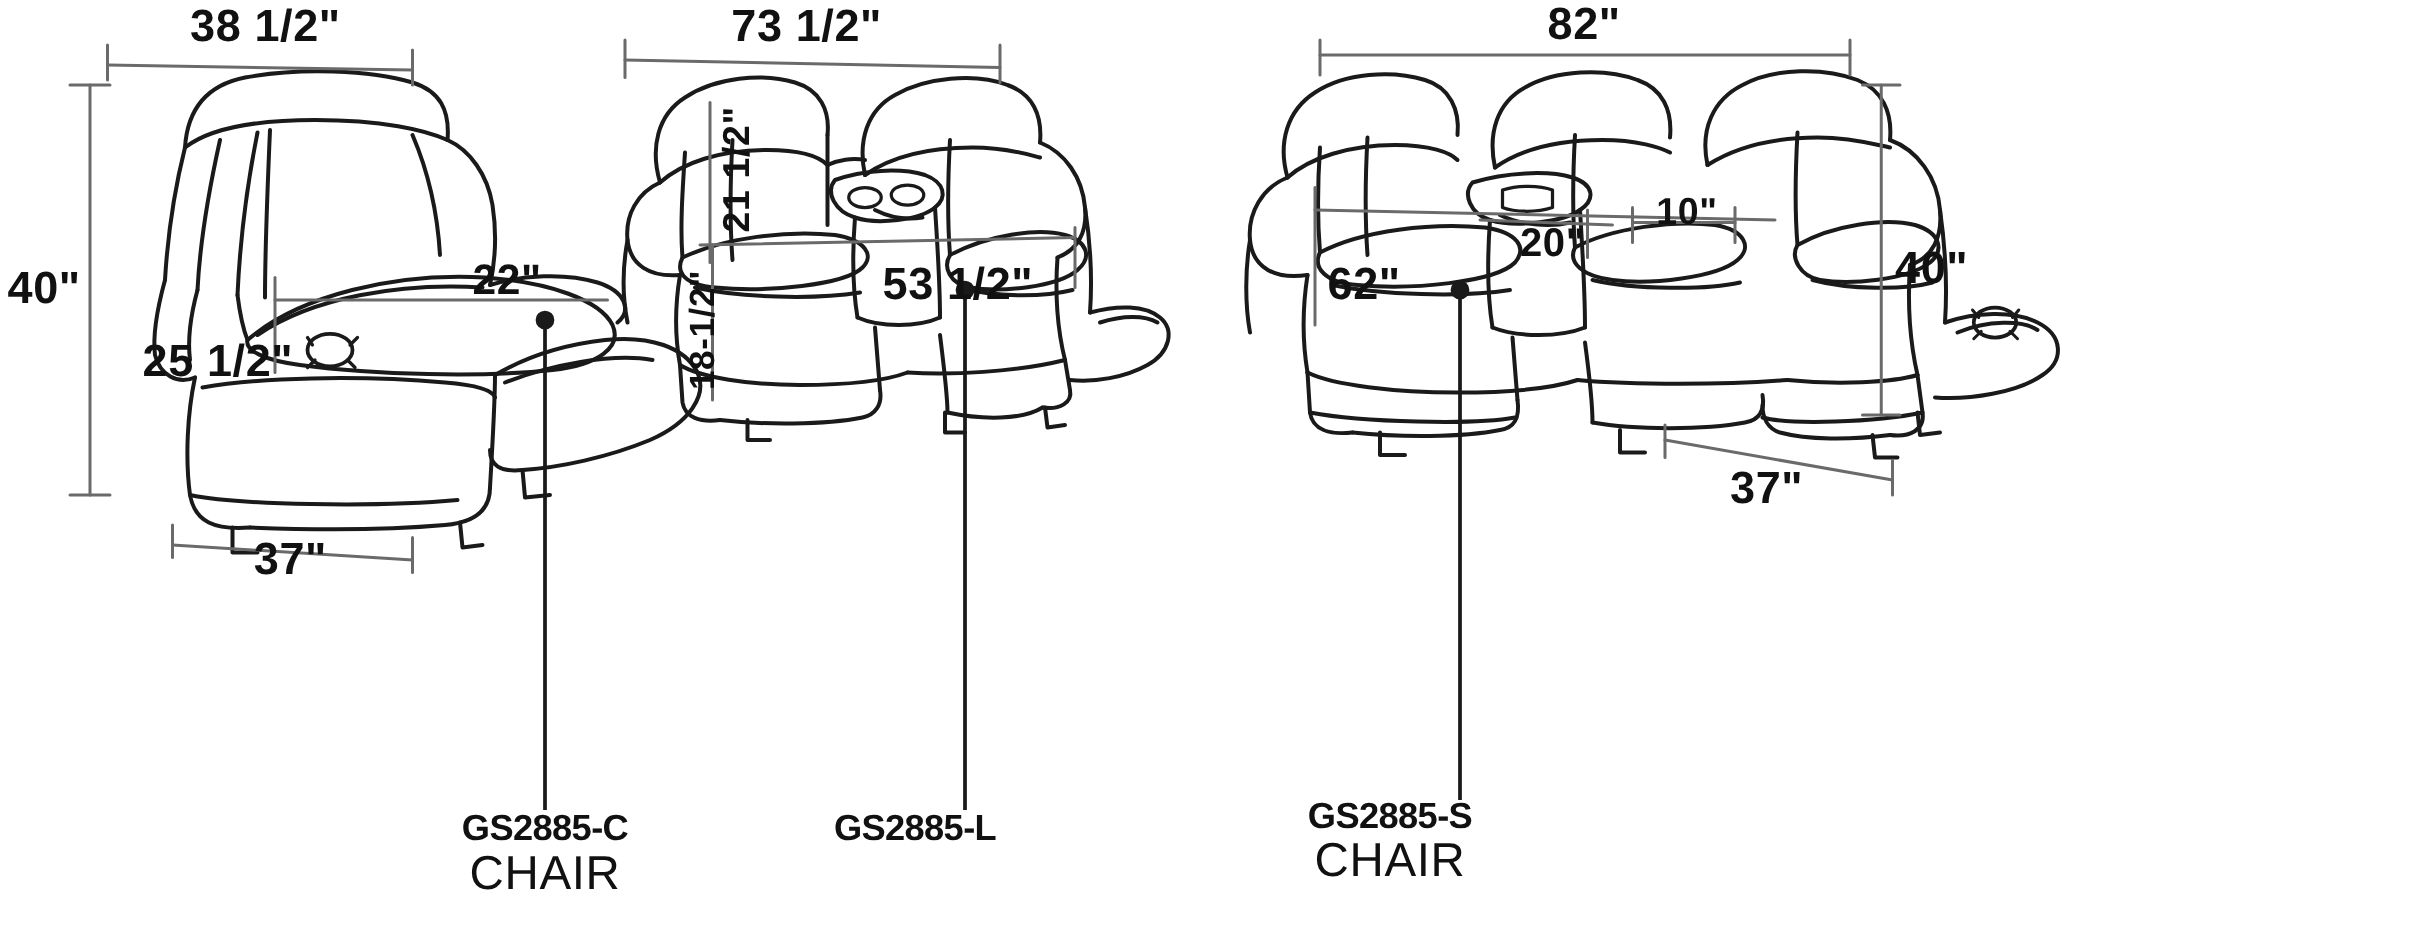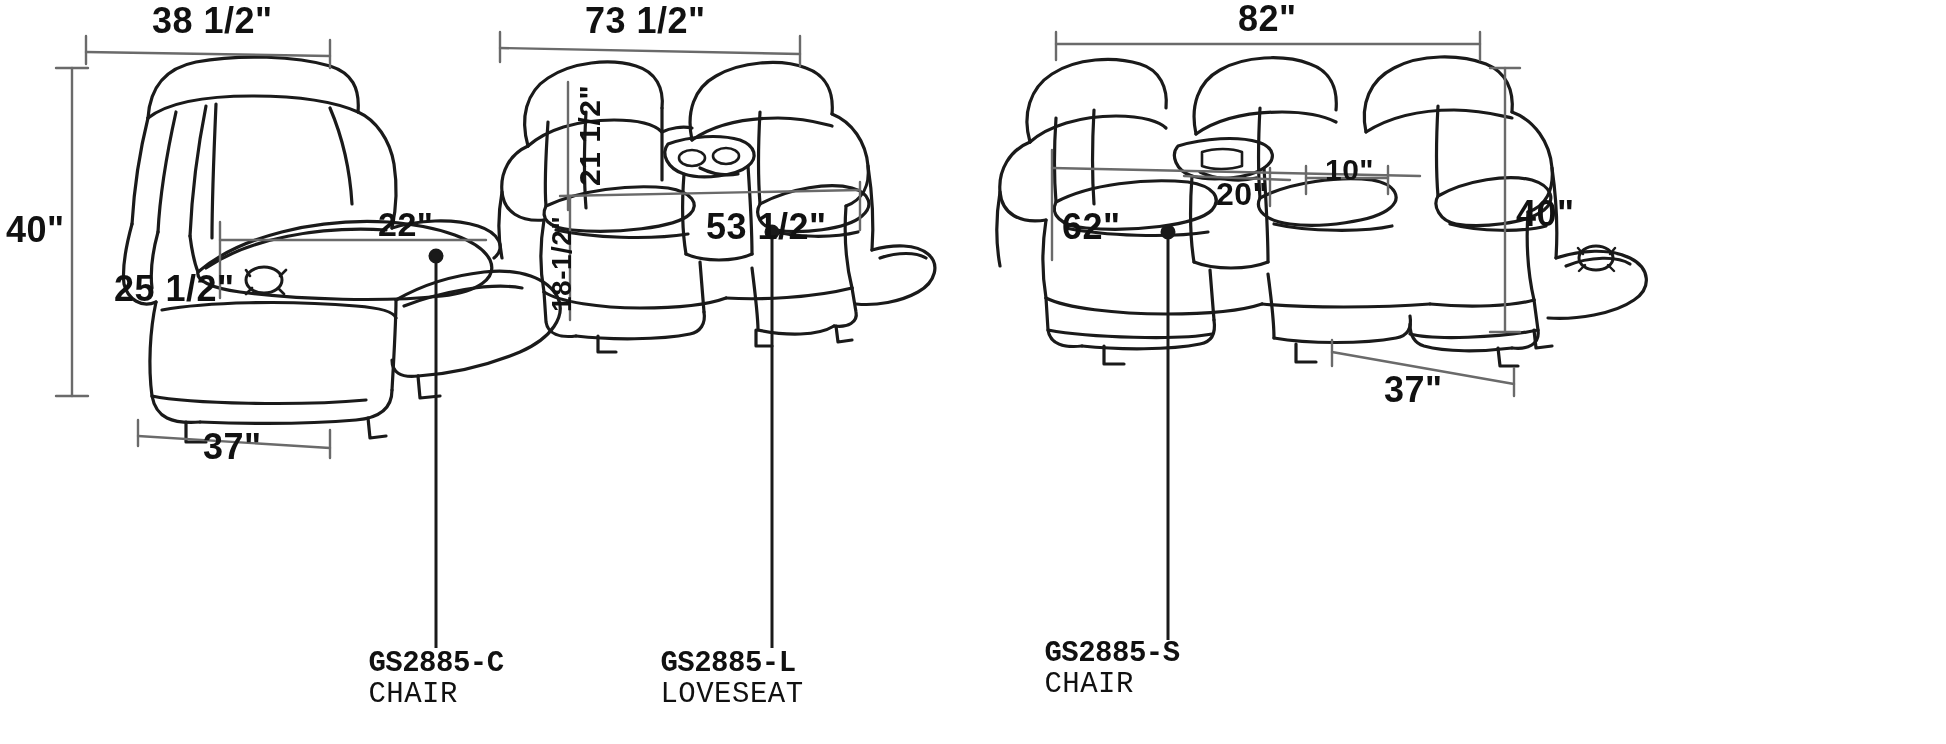--- a/index.html
+++ b/index.html
@@ -31,34 +31,34 @@
     letter-spacing: 0.5px;
   }
   .dim-36 { font-size: 36px; }
   .dim-34 { font-size: 34px; }
   .dim-32 { font-size: 32px; }
   .dim-30 { font-size: 30px; }
   .dim-28 { font-size: 28px; }
   .part-label {
     position: absolute;
     color: #111111;
-    font-family: Liberation Mono, monospace;
+    font-family: Liberation Sans, sans-serif;
     white-space: nowrap;
-    text-align: left;
+    text-align: center;
     line-height: 1.08;
   }
   .part-code {
     display: block;
     font-size: 29px;
     font-weight: 700;
     letter-spacing: -0.5px;
   }
   .part-name {
     display: block;
-    font-size: 29px;
+    font-size: 38px;
     font-weight: 400;
     letter-spacing: 0.5px;
   }
   .rot-90 {
     transform: rotate(-90deg);
     transform-origin: left top;
   }
 </style>
 </head>
 <body>
@@ -345,21 +345,20 @@
 
   <div class="dim-label dim-36" style="left:1384px; top:372px;">37"</div>
 
   <div class="part-label" style="left:436px; top:648px; transform:translateX(-50%);">
     <span class="part-code">GS2885-C</span>
     <span class="part-name">CHAIR</span>
   </div>
 
   <div class="part-label" style="left:732px; top:648px; transform:translateX(-50%);">
     <span class="part-code">GS2885-L</span>
-    <span class="part-name">LOVESEAT</span>
   </div>
 
   <div class="part-label" style="left:1112px; top:638px; transform:translateX(-50%);">
     <span class="part-code">GS2885-S</span>
     <span class="part-name">CHAIR</span>
   </div>
 
 </div>
 
 </body></html>

